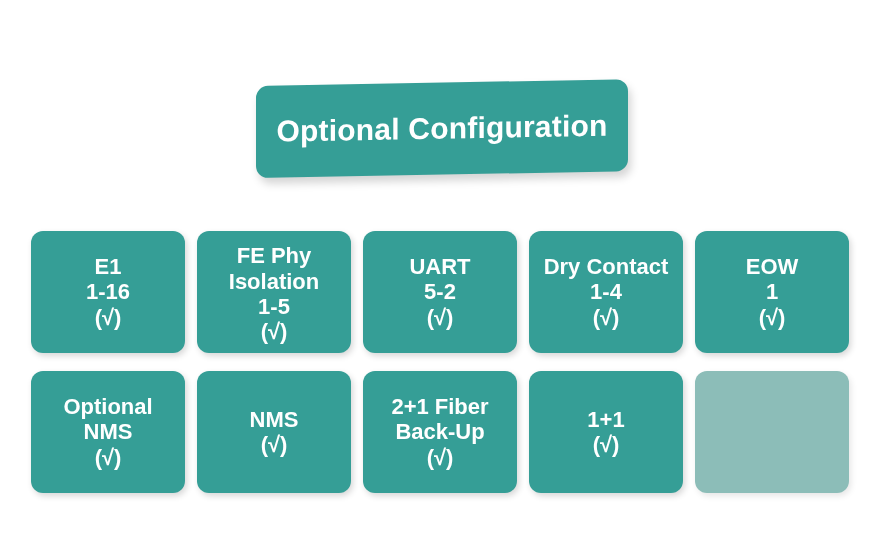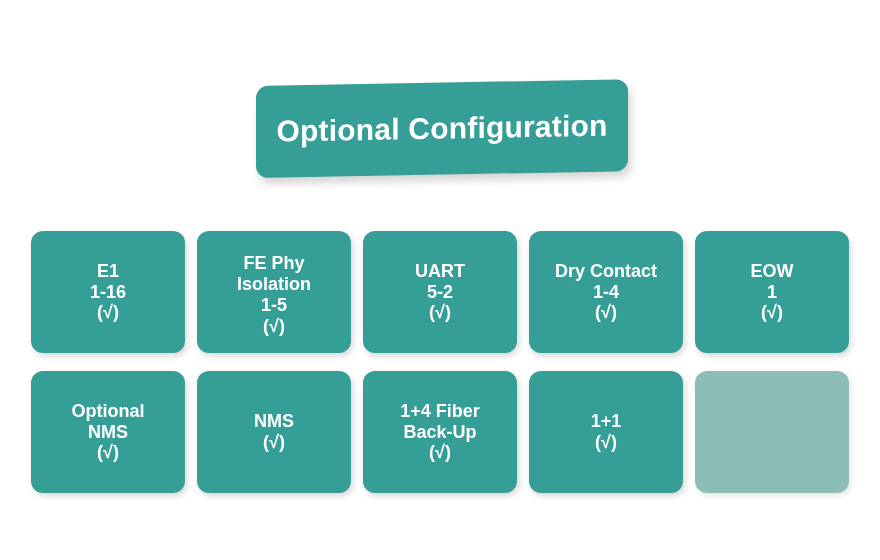--- a/index.html
+++ b/index.html
@@ -65,21 +65,21 @@
     box-sizing: border-box;
     background: #359E96;
     border-radius: 12px;
     box-shadow: 2px 3px 6px rgba(0,0,0,0.16);
     display: flex;
     flex-direction: column;
     align-items: center;
     justify-content: center;
     color: #ffffff;
     font-weight: bold;
-    font-size: 18px;
+    font-size: 22px;
     line-height: 1.15;
     text-align: center;
     position: relative;
   }
   .card.dimmed {
     background: #8CBDB8;
     box-shadow: 2px 3px 6px rgba(0,0,0,0.10);
   }
   .card .card-lines {
     position: absolute;
@@ -163,21 +163,21 @@
 
     <div class="card">
       <div class="card-lines">
         <span class="card-line">NMS</span>
         <span class="check-line">(√)</span>
       </div>
     </div>
 
     <div class="card">
       <div class="card-lines">
-        <span class="card-line">1+4 Fiber</span>
+        <span class="card-line">2+1 Fiber</span>
         <span class="card-line">Back-Up</span>
         <span class="check-line">(√)</span>
       </div>
     </div>
 
     <div class="card">
       <div class="card-lines">
         <span class="card-line">1+1</span>
         <span class="check-line">(√)</span>
       </div>

